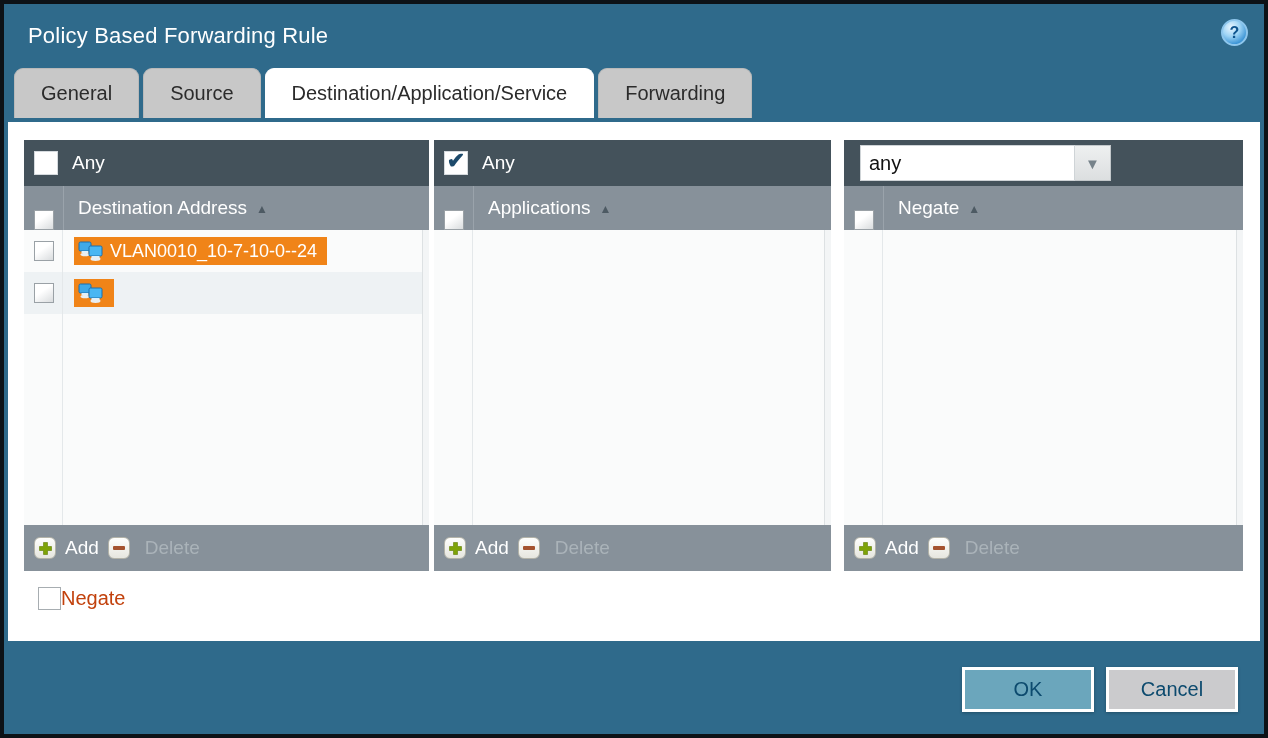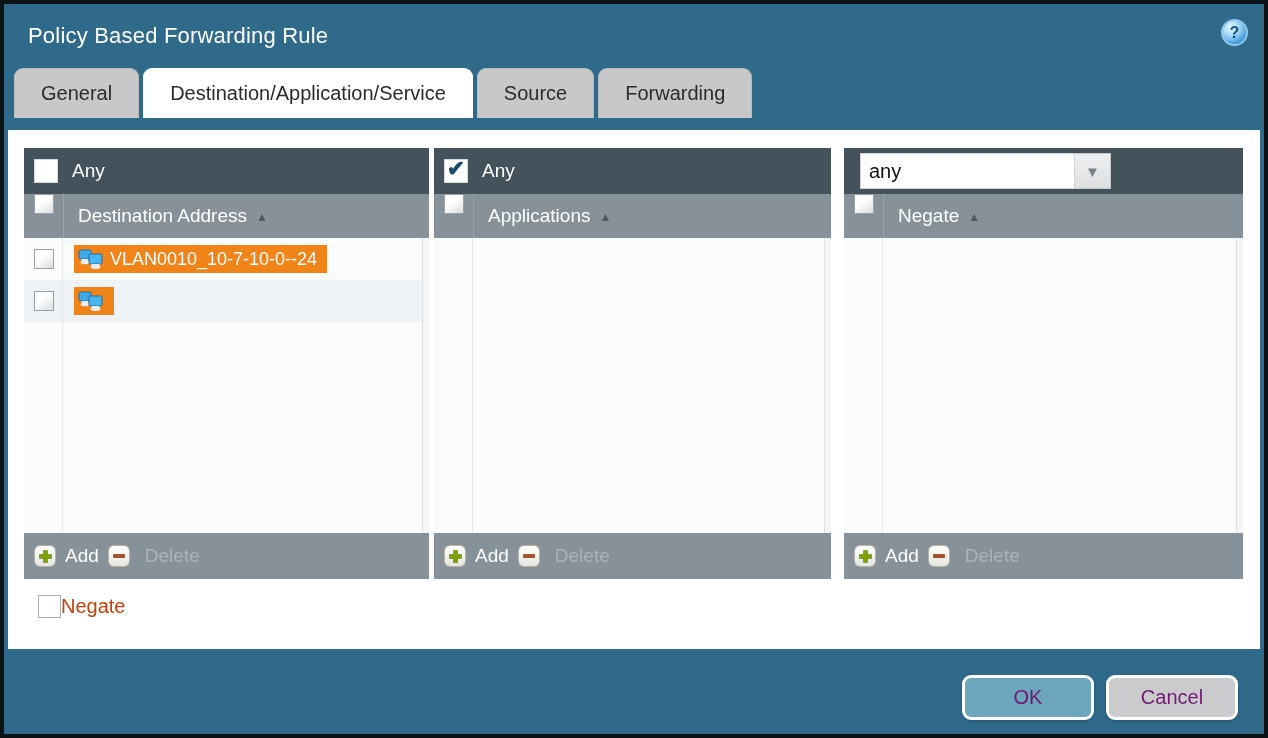--- a/index.html
+++ b/index.html
@@ -39,37 +39,37 @@
     background:#c8c8c8; color:#2b2b2b;
     font-size:20px; padding:0 26px;
     display:flex; align-items:center;
     border-radius:9px 9px 0 0;
     border:1px solid #b9b9b9; border-bottom:none;
     cursor:pointer; white-space:nowrap;
   }
   .tab.active { background:#ffffff; border-color:#ffffff; }
   
   .content {
-    background:#ffffff; margin:12px 4px;
+    background:#ffffff; margin:4px 4px;
     height:519px; flex:0 0 auto;
     padding:18px 0 0 16px;
   }
   .columns { display:flex; }
   .col { display:flex; flex-direction:column; height:431px; }
   .col-destination { width:405px; }
   .col-applications { width:397px; margin-left:5px; }
   .col-service { width:399px; margin-left:13px; }
   .any-bar {
     height:46px; background:#44525b; color:#fff;
     display:flex; align-items:center; gap:14px;
     padding-left:10px; font-size:19px; flex:0 0 auto;
   }
   .sub-header {
     height:44px; background:#87919a; color:#fff;
-    display:flex; align-items:flex-start;
+    display:flex; align-items:flex-end;
     padding-left:10px; font-size:19px; flex:0 0 auto;
   }
   .sub-label {
     border-left:1px solid #9aa3ab;
     margin-left:9px; padding-left:14px;
     height:100%; display:flex; align-items:center; gap:9px;
     cursor:pointer;
   }
   .sort-arrow { font-size:12px; color:#4d5a63; padding-top:2px; }
   .list { flex:1 1 auto; background:#fafbfb; position:relative; overflow:hidden; }
@@ -136,43 +136,43 @@
     margin:16px 0 0 14px; display:flex; align-items:flex-end; 
     font-size:20px; color:#c2410c;
   }
   .cb.negate { width:23px; height:23px; border-color:#a7adb1; }
   
   .bottom {
     flex:1 1 auto; display:flex; align-items:center;
     justify-content:flex-end; gap:12px; padding-right:26px;
   }
   .btn {
-    width:132px; height:45px; border-radius:9px;
-    border:3px solid #fff; font-size:20px; color:#701a75;
+    width:132px; height:45px; border-radius:0;
+    border:3px solid #fff; font-size:20px; color:#0c4a6e;
     font-family:"Liberation Sans",sans-serif;
     cursor:pointer; box-shadow:0 1px 3px rgba(0,0,0,.25);
   }
   .btn.ok { background:#6ba6bc; }
   .btn.cancel { background:#cbcbcd; }
   .net-icon { flex:0 0 auto; }
 </style>
 </head>
 <body>
 
 <div class="dialog">
 
   <div class="titlebar">
     <span class="title">Policy Based Forwarding Rule</span>
     <div class="help-icon">?</div>
   </div>
 
   <div class="tabbar">
     <div class="tab">General</div>
+    <div class="tab">Source</div>
     <div class="tab active">Destination/Application/Service</div>
-    <div class="tab">Source</div>
     <div class="tab">Forwarding</div>
   </div>
 
   <div class="content">
     <div class="columns">
 
       <div class="col col-destination">
         <div class="any-bar">
           <span class="cb big"></span>
           <span>Any</span>

